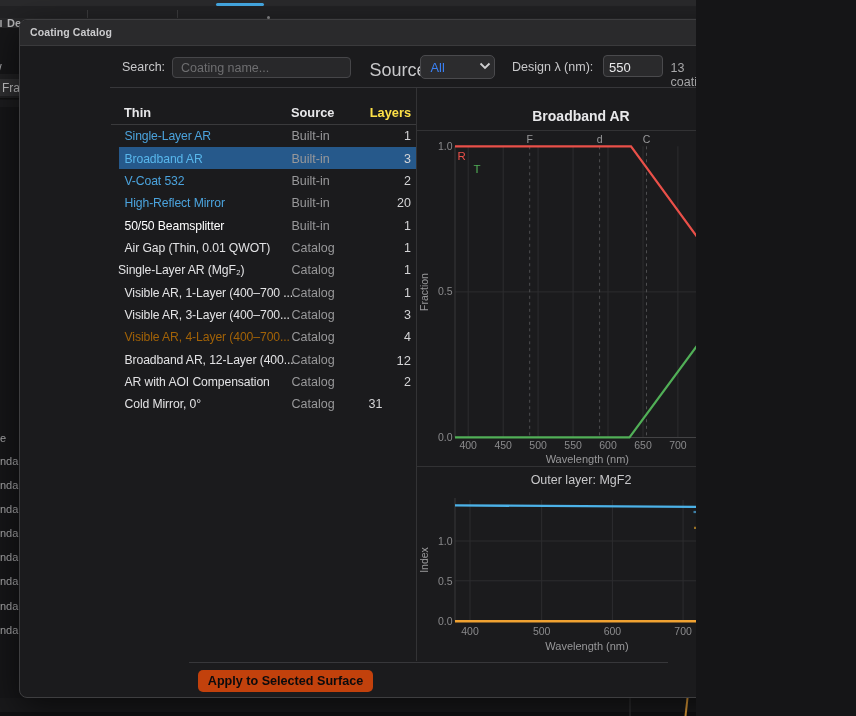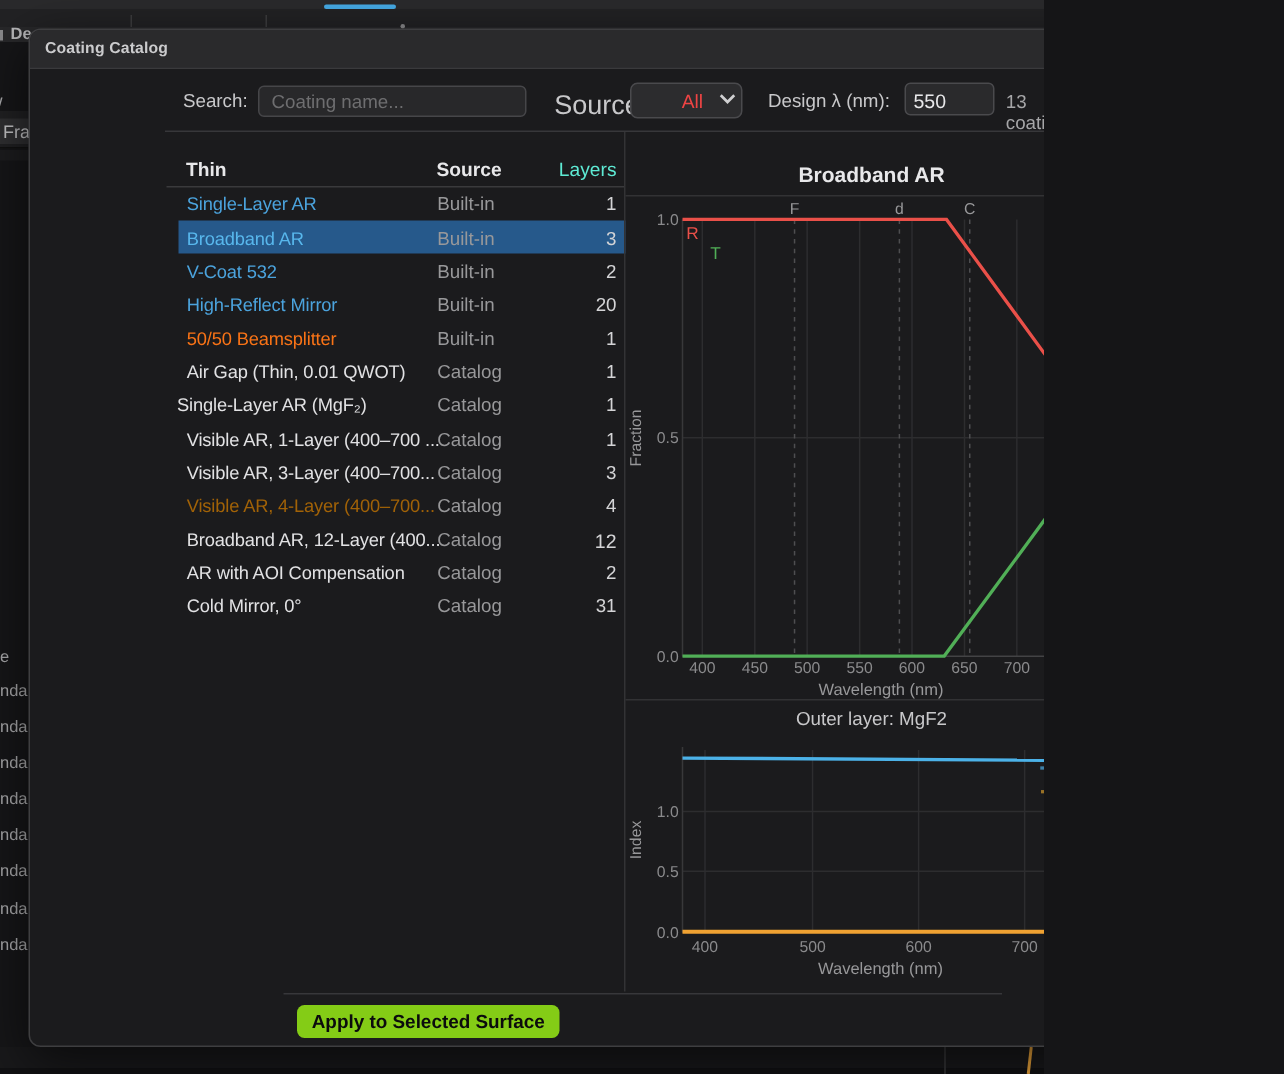--- a/index.html
+++ b/index.html
@@ -73,48 +73,48 @@
   <div class="abs" style="left:30px;top:26px;color:#cbcbcd;font-size:10.5px;font-weight:bold;letter-spacing:0.1px;">Coating Catalog</div>
   <svg class="abs" style="left:813px;top:26px;" width="15" height="15" viewBox="0 0 15 15">
     <path d="M2.5 2.5 L12.5 12.5 M12.5 2.5 L2.5 12.5" stroke="#8e8e90" stroke-width="1.2"></path>
   </svg>
 
   <div class="abs" style="left:122px;top:60px;color:#c8c8ca;font-size:12.5px;">Search:</div>
   <div class="abs" style="left:172px;top:56.5px;width:179px;height:21px;background:#28282a;border:1px solid #464649;border-radius:4px;"></div>
   <div class="abs" style="left:181px;top:60.5px;color:#6e6e70;font-size:12.5px;">Coating name...</div>
   <div class="abs" style="left:369.5px;top:60px;color:#c8c8ca;font-size:18px;">Source:</div>
   <div class="abs" style="left:420px;top:55px;width:74.5px;height:23.5px;background:#2c2c2e;border:1px solid #4a4a4d;border-radius:5px;"></div>
-  <div class="abs" style="left:430.5px;top:60px;color:#ef4444;font-size:12.8px;margin-left:24px;">All</div>
+  <div class="abs" style="left:430.5px;top:60px;color:#3b82f6;font-size:12.8px;">All</div>
   <svg class="abs" style="left:479px;top:62px;" width="12" height="8" viewBox="0 0 12 8">
     <path d="M1.5 1.5 L6 6 L10.5 1.5" stroke="#d0d0d2" stroke-width="1.8" fill="none"></path>
   </svg>
   <div class="abs" style="left:512px;top:60px;color:#c8c8ca;font-size:12.5px;">Design λ (nm):</div>
   <div class="abs" style="left:602.5px;top:55px;width:60.5px;height:22px;background:#2a2a2c;border:1px solid #4a4a4d;border-radius:4px;"></div>
   <div class="abs" style="left:609px;top:60px;color:#e8e8ea;font-size:13px;">550</div>
   <div class="abs" style="left:670.5px;top:60.5px;color:#a6a6a8;font-size:12.5px;">13 coatings</div>
   <div class="abs" style="left:110px;top:87px;width:635px;height:1px;background:#37373a;"></div>
 
   <div class="abs" style="left:124px;top:105px;color:#e8e8ea;font-size:12.8px;font-weight:bold;">Thin</div>
   <div class="abs" style="left:291px;top:105px;color:#e8e8ea;font-size:12.8px;font-weight:bold;">Source</div>
-  <div class="abs" style="left:340px;top:104.5px;width:71px;color:#5eead4;font-size:12.8px;font-weight:normal;text-align:right;">Layers</div>
+  <div class="abs" style="left:340px;top:104.5px;width:71px;color:#fde047;font-size:12.8px;font-weight:bold;text-align:right;">Layers</div>
   <div class="abs" style="left:111px;top:124px;width:305px;height:1px;background:#3a3a3c;"></div>
   <div class="abs" style="left:118.5px;top:147px;width:298px;height:22.3px;background:#26598b;"></div>
   <div class="abs" style="left:124.5px;top:129.30px;color:#4ba3dd;font-size:12.2px;letter-spacing:-0.1px;white-space:nowrap;">Single-Layer AR</div>
   <div class="abs" style="left:291.5px;top:129.30px;color:#98989a;font-size:12.5px;">Built-in</div>
   <div class="abs" style="left:340px;top:129.30px;width:71px;text-align:right;color:#d4d4d6;font-size:12.5px;">1</div>
   <div class="abs" style="left:124.5px;top:151.63px;color:#58b7ec;font-size:12.2px;letter-spacing:-0.1px;white-space:nowrap;">Broadband AR</div>
   <div class="abs" style="left:291.5px;top:151.63px;color:#98989a;font-size:12.5px;">Built-in</div>
   <div class="abs" style="left:340px;top:151.63px;width:71px;text-align:right;color:#d4d4d6;font-size:12.5px;">3</div>
   <div class="abs" style="left:124.5px;top:173.96px;color:#4ba3dd;font-size:12.2px;letter-spacing:-0.1px;white-space:nowrap;">V-Coat 532</div>
   <div class="abs" style="left:291.5px;top:173.96px;color:#98989a;font-size:12.5px;">Built-in</div>
   <div class="abs" style="left:340px;top:173.96px;width:71px;text-align:right;color:#d4d4d6;font-size:12.5px;">2</div>
   <div class="abs" style="left:124.5px;top:196.29px;color:#4ba3dd;font-size:12.2px;letter-spacing:-0.1px;white-space:nowrap;">High-Reflect Mirror</div>
   <div class="abs" style="left:291.5px;top:196.29px;color:#98989a;font-size:12.5px;">Built-in</div>
   <div class="abs" style="left:340px;top:196.29px;width:71px;text-align:right;color:#d4d4d6;font-size:12.5px;">20</div>
-  <div class="abs" style="left:124.5px;top:218.62px;color:#f97316;font-size:12.2px;letter-spacing:-0.1px;white-space:nowrap;">50/50 Beamsplitter</div>
+  <div class="abs" style="left:124.5px;top:218.62px;color:#ffffff;font-size:12.2px;letter-spacing:-0.1px;white-space:nowrap;">50/50 Beamsplitter</div>
   <div class="abs" style="left:291.5px;top:218.62px;color:#98989a;font-size:12.5px;">Built-in</div>
   <div class="abs" style="left:340px;top:218.62px;width:71px;text-align:right;color:#d4d4d6;font-size:12.5px;">1</div>
   <div class="abs" style="left:124.5px;top:240.95px;color:#e2e2e4;font-size:12.2px;letter-spacing:-0.1px;white-space:nowrap;">Air Gap (Thin, 0.01 QWOT)</div>
   <div class="abs" style="left:291.5px;top:240.95px;color:#98989a;font-size:12.5px;">Catalog</div>
   <div class="abs" style="left:340px;top:240.95px;width:71px;text-align:right;color:#d4d4d6;font-size:12.5px;">1</div>
   <div class="abs" style="left:118px;top:263.28px;color:#e2e2e4;font-size:12.2px;letter-spacing:-0.1px;white-space:nowrap;">Single-Layer AR (MgF₂)</div>
   <div class="abs" style="left:291.5px;top:263.28px;color:#98989a;font-size:12.5px;">Catalog</div>
   <div class="abs" style="left:340px;top:263.28px;width:71px;text-align:right;color:#d4d4d6;font-size:12.5px;">1</div>
   <div class="abs" style="left:124.5px;top:285.61px;color:#e2e2e4;font-size:12.2px;letter-spacing:-0.1px;white-space:nowrap;">Visible AR, 1-Layer (400–700 ...</div>
   <div class="abs" style="left:291.5px;top:285.61px;color:#98989a;font-size:12.5px;">Catalog</div>
@@ -126,21 +126,21 @@
   <div class="abs" style="left:291.5px;top:330.27px;color:#98989a;font-size:12.5px;">Catalog</div>
   <div class="abs" style="left:340px;top:330.27px;width:71px;text-align:right;color:#d4d4d6;font-size:12.5px;">4</div>
   <div class="abs" style="left:124.5px;top:352.60px;color:#e2e2e4;font-size:12.2px;letter-spacing:-0.1px;white-space:nowrap;">Broadband AR, 12-Layer (400...</div>
   <div class="abs" style="left:291.5px;top:352.60px;color:#98989a;font-size:12.5px;">Catalog</div>
   <div class="abs" style="left:340px;top:352.60px;width:71px;text-align:right;color:#d4d4d6;font-size:13px;">12</div>
   <div class="abs" style="left:124.5px;top:374.93px;color:#e2e2e4;font-size:12.2px;letter-spacing:-0.1px;white-space:nowrap;">AR with AOI Compensation</div>
   <div class="abs" style="left:291.5px;top:374.93px;color:#98989a;font-size:12.5px;">Catalog</div>
   <div class="abs" style="left:340px;top:374.93px;width:71px;text-align:right;color:#d4d4d6;font-size:12.5px;">2</div>
   <div class="abs" style="left:124.5px;top:397.26px;color:#e2e2e4;font-size:12.2px;letter-spacing:-0.1px;white-space:nowrap;">Cold Mirror, 0°</div>
   <div class="abs" style="left:291.5px;top:397.26px;color:#98989a;font-size:12.5px;">Catalog</div>
-  <div class="abs" style="left:340px;top:397.26px;width:71px;text-align:right;color:#d4d4d6;font-size:12.5px;">31</div>
+  <div class="abs" style="left:340px;top:397.26px;width:71px;text-align:center;color:#d4d4d6;font-size:12.5px;">31</div>
 
   <div class="abs" style="left:416px;top:88px;width:1px;height:573px;background:#333335;"></div>
 
   <svg class="abs" style="left:417px;top:88px;" width="421" height="574" viewBox="417 88 421 574" font-family="Liberation Sans, sans-serif">
     <text x="581" y="121" fill="#e8e8ea" font-size="14" font-weight="bold" text-anchor="middle">Broadband AR</text>
 
     <g stroke="#2d2d2f" stroke-width="1">
       <line x1="468.2" y1="146.3" x2="468.2" y2="437.5"></line>
         <line x1="503.2" y1="146.3" x2="503.2" y2="437.5"></line>
       <line x1="538.1" y1="146.3" x2="538.1" y2="437.5"></line>
@@ -217,21 +217,21 @@
         <text x="683.1" y="634.8">700</text>
     </g>
     <text x="587" y="649.5" fill="#98989a" font-size="11" text-anchor="middle">Wavelength (nm)</text>
     <text x="427.5" y="560" fill="#98989a" font-size="10.5" text-anchor="middle" transform="rotate(-90 427.5 560)">Index</text>
   </svg>
 
   <div class="abs" style="left:417px;top:129.8px;width:321px;height:1px;background:#323234;"></div>
   <div class="abs" style="left:416.5px;top:465.5px;width:321.5px;height:1px;background:#323234;"></div>
 
   <div class="abs" style="left:189px;top:662px;width:479px;height:1px;background:#37373a;"></div>
-  <div class="abs" style="left:198px;top:669.5px;width:175px;height:22px;background:#84cc16;border-radius:5px;text-align:center;line-height:22px;color:#0b0b0d;font-size:12.6px;font-weight:bold;">Apply to Selected Surface</div>
+  <div class="abs" style="left:198px;top:669.5px;width:175px;height:22px;background:#c2410c;border-radius:5px;text-align:center;line-height:22px;color:#0b0b0d;font-size:12.6px;font-weight:bold;">Apply to Selected Surface</div>
 
   <svg class="abs" style="left:826px;top:686px;" width="11" height="11" viewBox="0 0 11 11">
     <g fill="#c6c6c8">
       <circle cx="4.2" cy="9.4" r="0.8"></circle>
         <circle cx="5.9" cy="7.7" r="0.8"></circle>
         <circle cx="7.6" cy="6" r="0.8"></circle>
         <circle cx="9.3" cy="4.3" r="0.8"></circle>
       <circle cx="7.8" cy="9.4" r="0.8"></circle>
         <circle cx="9.4" cy="7.8" r="0.8"></circle>
     </g>

